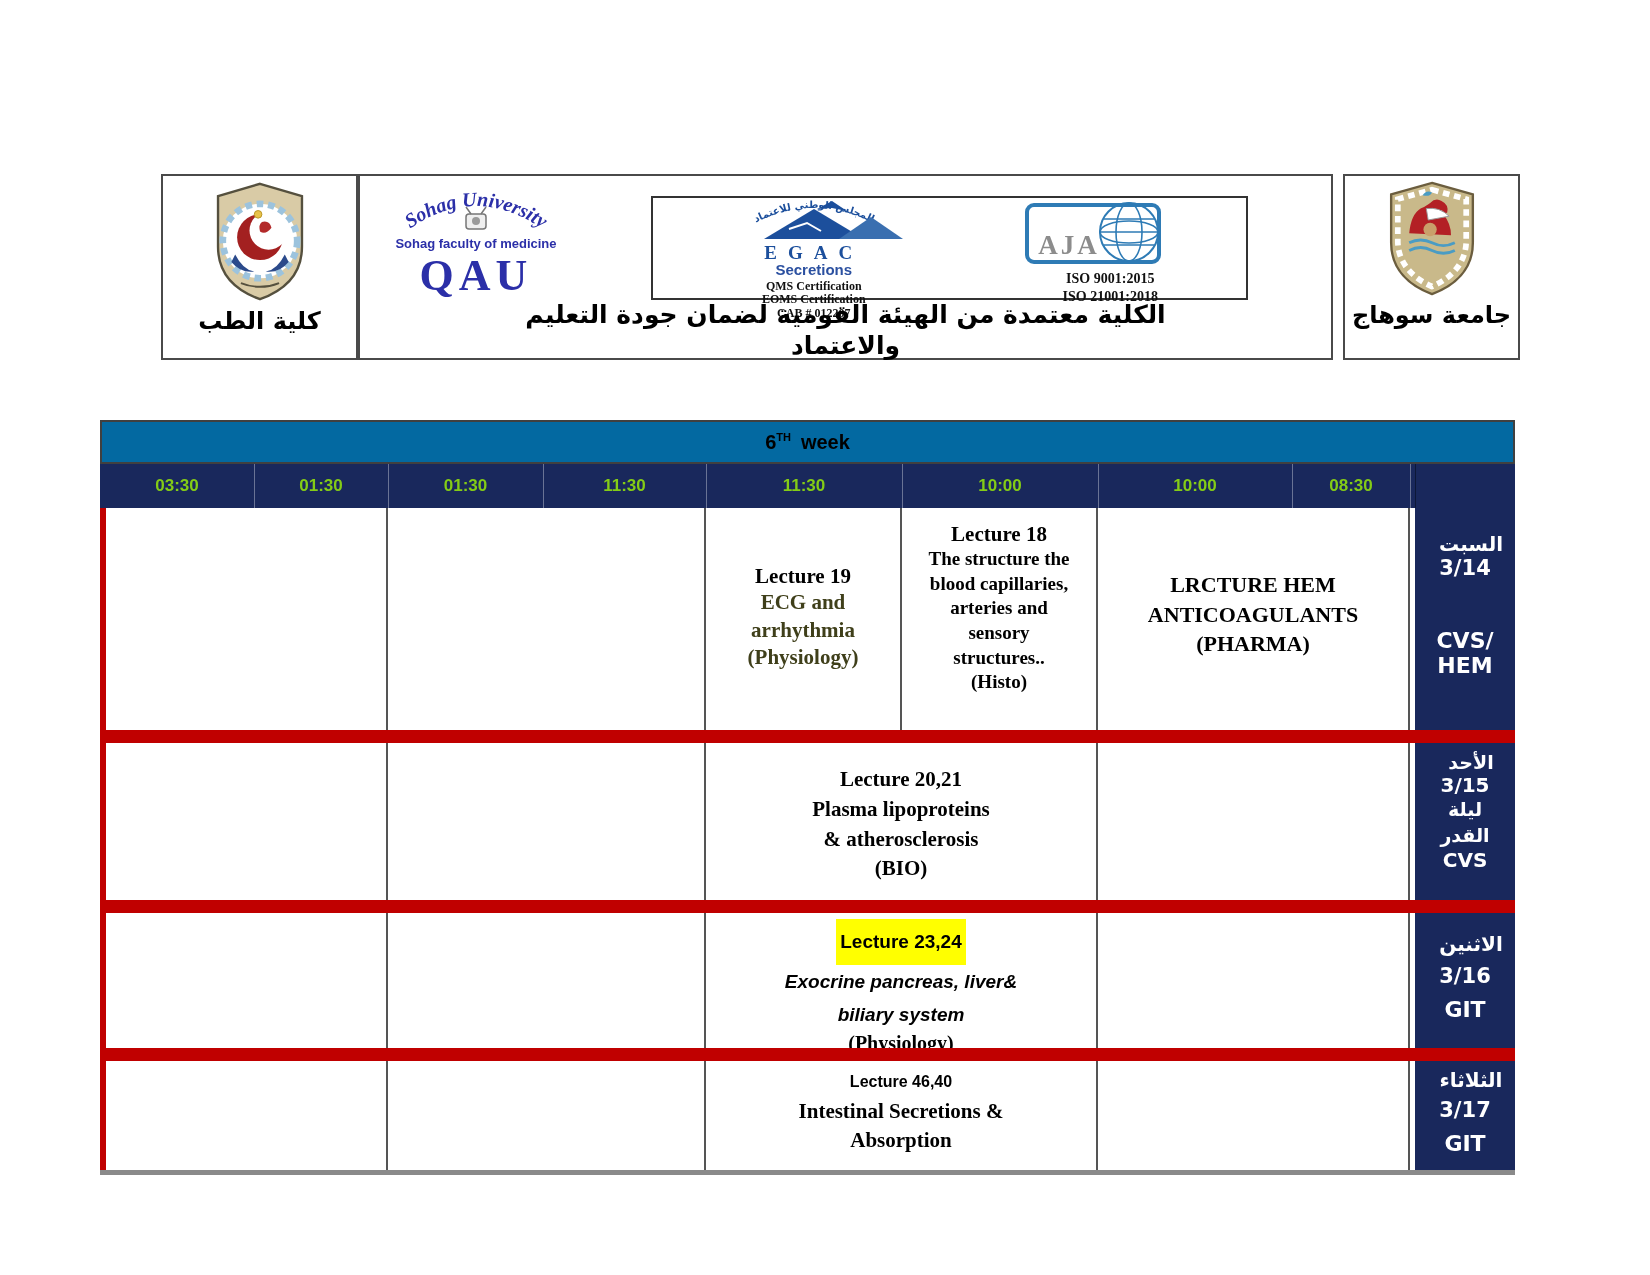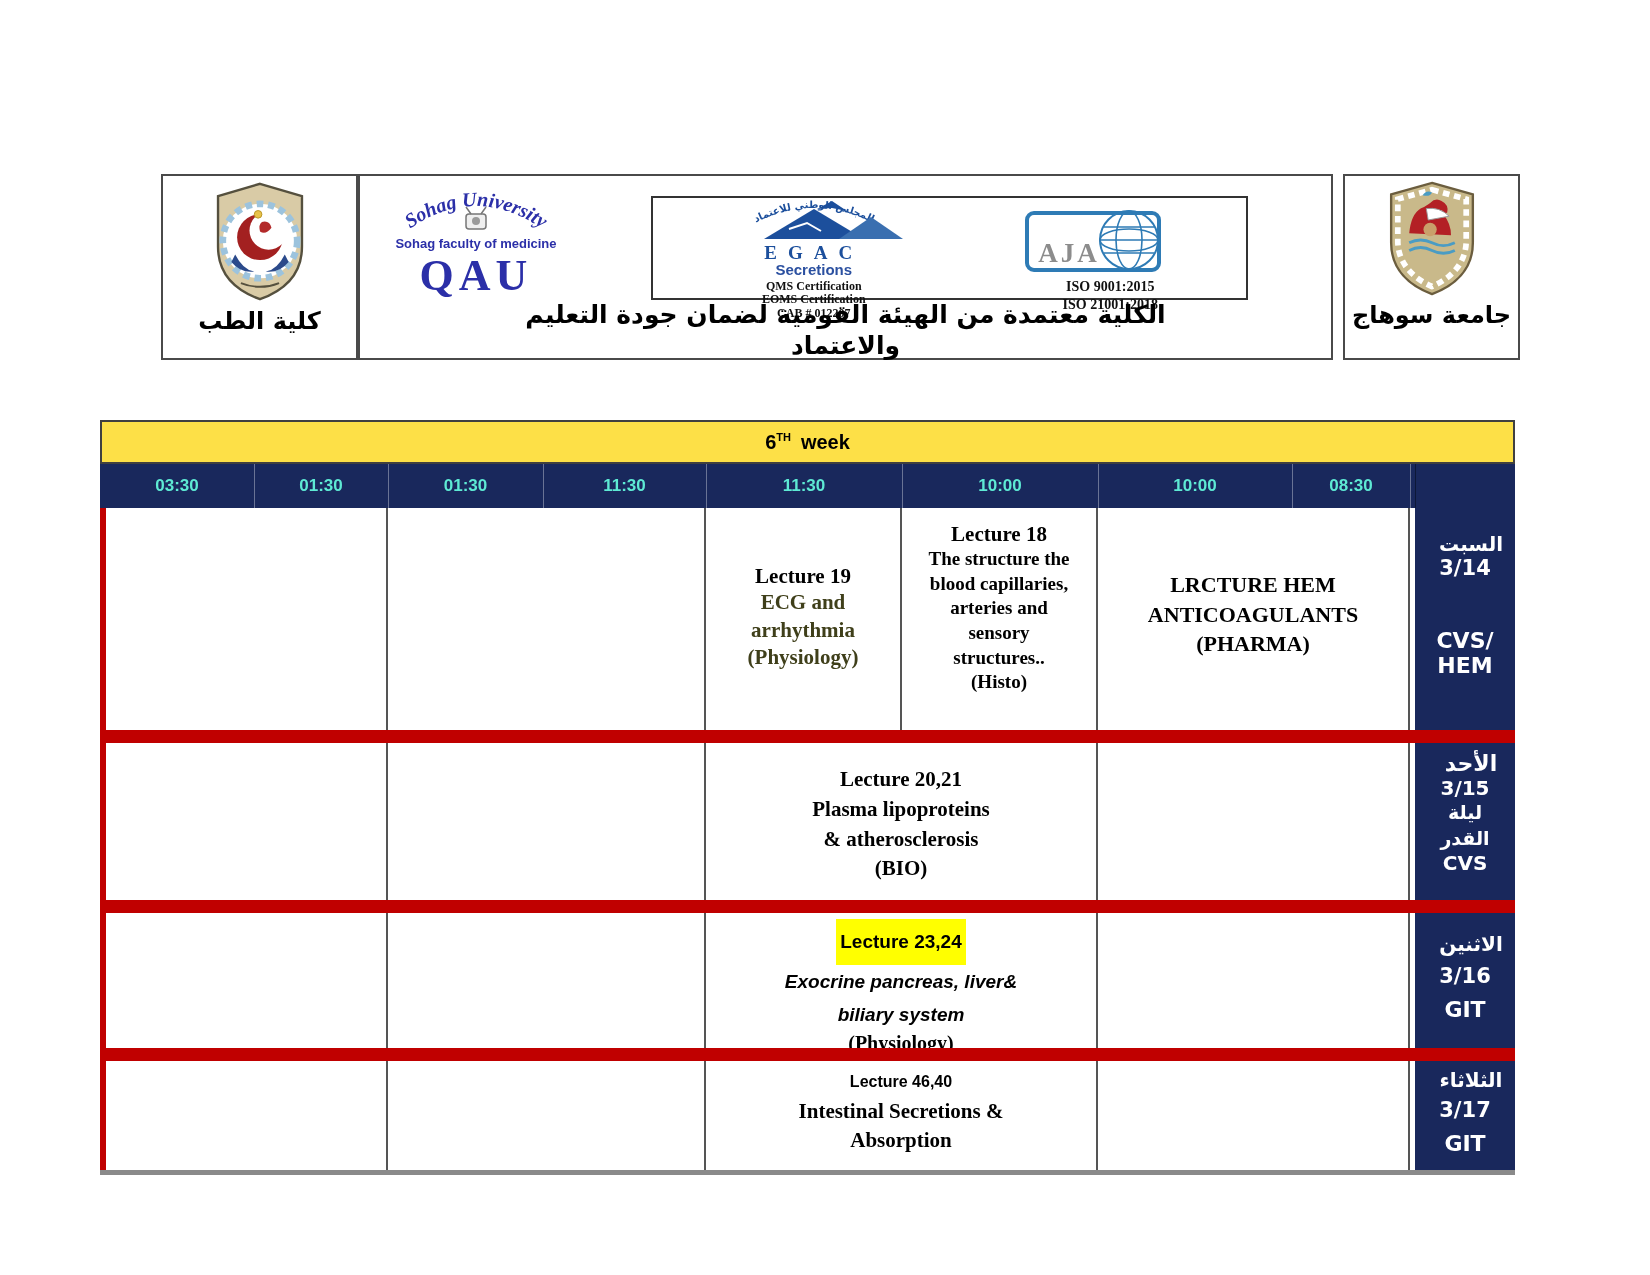--- a/index.html
+++ b/index.html
@@ -21,39 +21,39 @@
   .certbox {
     position:absolute; left:291px; top:20px; width:597px; height:104px;
     border:2px solid #333; background:#fff; display:flex; justify-content:space-around; align-items:flex-start;
   }
   .egac { width:280px; text-align:center; padding-top:1px; }
   .egac-name { font-family:"Liberation Serif", serif; font-weight:bold; font-size:19px;
                letter-spacing:11px; color:#1c4f9c; line-height:1.0; }
   .egac-accredited { font-weight:bold; font-size:15px; color:#2b50a0; line-height:1.1; }
   .egac-lines { font-family:"Liberation Serif", serif; font-weight:bold; font-size:12px;
                 color:#111; white-space:pre-line; line-height:1.15; margin-top:1px; }
-  .aja { width:230px; text-align:center; padding-top:12px; }
+  .aja { width:230px; text-align:center; padding-top:4px; }
   .aja-iso { font-family:"Liberation Serif", serif; font-weight:bold; font-size:14px;
              color:#111; white-space:pre-line; line-height:1.25; }
   .acctext {
     position:absolute; left:0; right:0; top:124px; text-align:center; direction:rtl;
     font-family:"DejaVu Sans", sans-serif; font-weight:bold; color:#000;
     font-size:25px; line-height:1.22;
   }
   
   .banner {
     position:absolute; left:100px; top:420px; width:1415px; height:44px;
-    background:#fde047; border:2px solid #404040; text-align:center;
+    background:#0369a1; border:2px solid #404040; text-align:center;
     font-weight:bold; font-size:20px; color:#000; padding-top:9px;
   }
   .banner sup { font-size:11px; vertical-align:super; }
   .banner .w { margin-left:10px; }
   .timerow {
     position:absolute; left:100px; top:464px; width:1415px; height:44px;
-    background:#19285c; color:#5eead4;
+    background:#19285c; color:#84cc16;
   }
   .t-label { position:absolute; top:0; height:44px; line-height:44px; text-align:center;
              font-weight:bold; font-size:17px; }
   .t-div { position:absolute; top:0; width:1px; height:44px; background:rgba(255,255,255,0.35); }
   
   .brow { position:absolute; left:100px; width:1315px; background:#fff; }
   .cell { position:absolute; top:0; height:100%; border-right:2px solid #555; text-align:center; }
   .cA { left:0;     width:288px; }
   .cB { left:288px; width:318px; }
   .cC5  { left:606px; width:196px; }
@@ -246,21 +246,21 @@
     <div class="cell cB"></div>
     <div class="cell cC56" style="padding-top:22px">
       <div class="bio-body">Lecture 20,21
 Plasma lipoproteins
 &amp; atherosclerosis
 (BIO)</div>
     </div>
     <div class="cell cD78"></div>
   </div>
   <div class="daycell" style="top:743px;height:157px;padding-top:8px">
-    <div class="d-name" style="font-size:22px">الأحد</div>
+    <div class="d-name" style="font-size:19px">الأحد</div>
     <div class="d-date" style="font-size:20px">3/15</div>
     <div class="d-note">ليلة
 القدر</div>
     <div class="d-mod" style="font-size:20px">CVS</div>
   </div>
 
   <div class="sep" style="top:900px"></div>
 
   <div class="brow" style="top:913px;height:135px">
     <div class="cell cA"></div>

